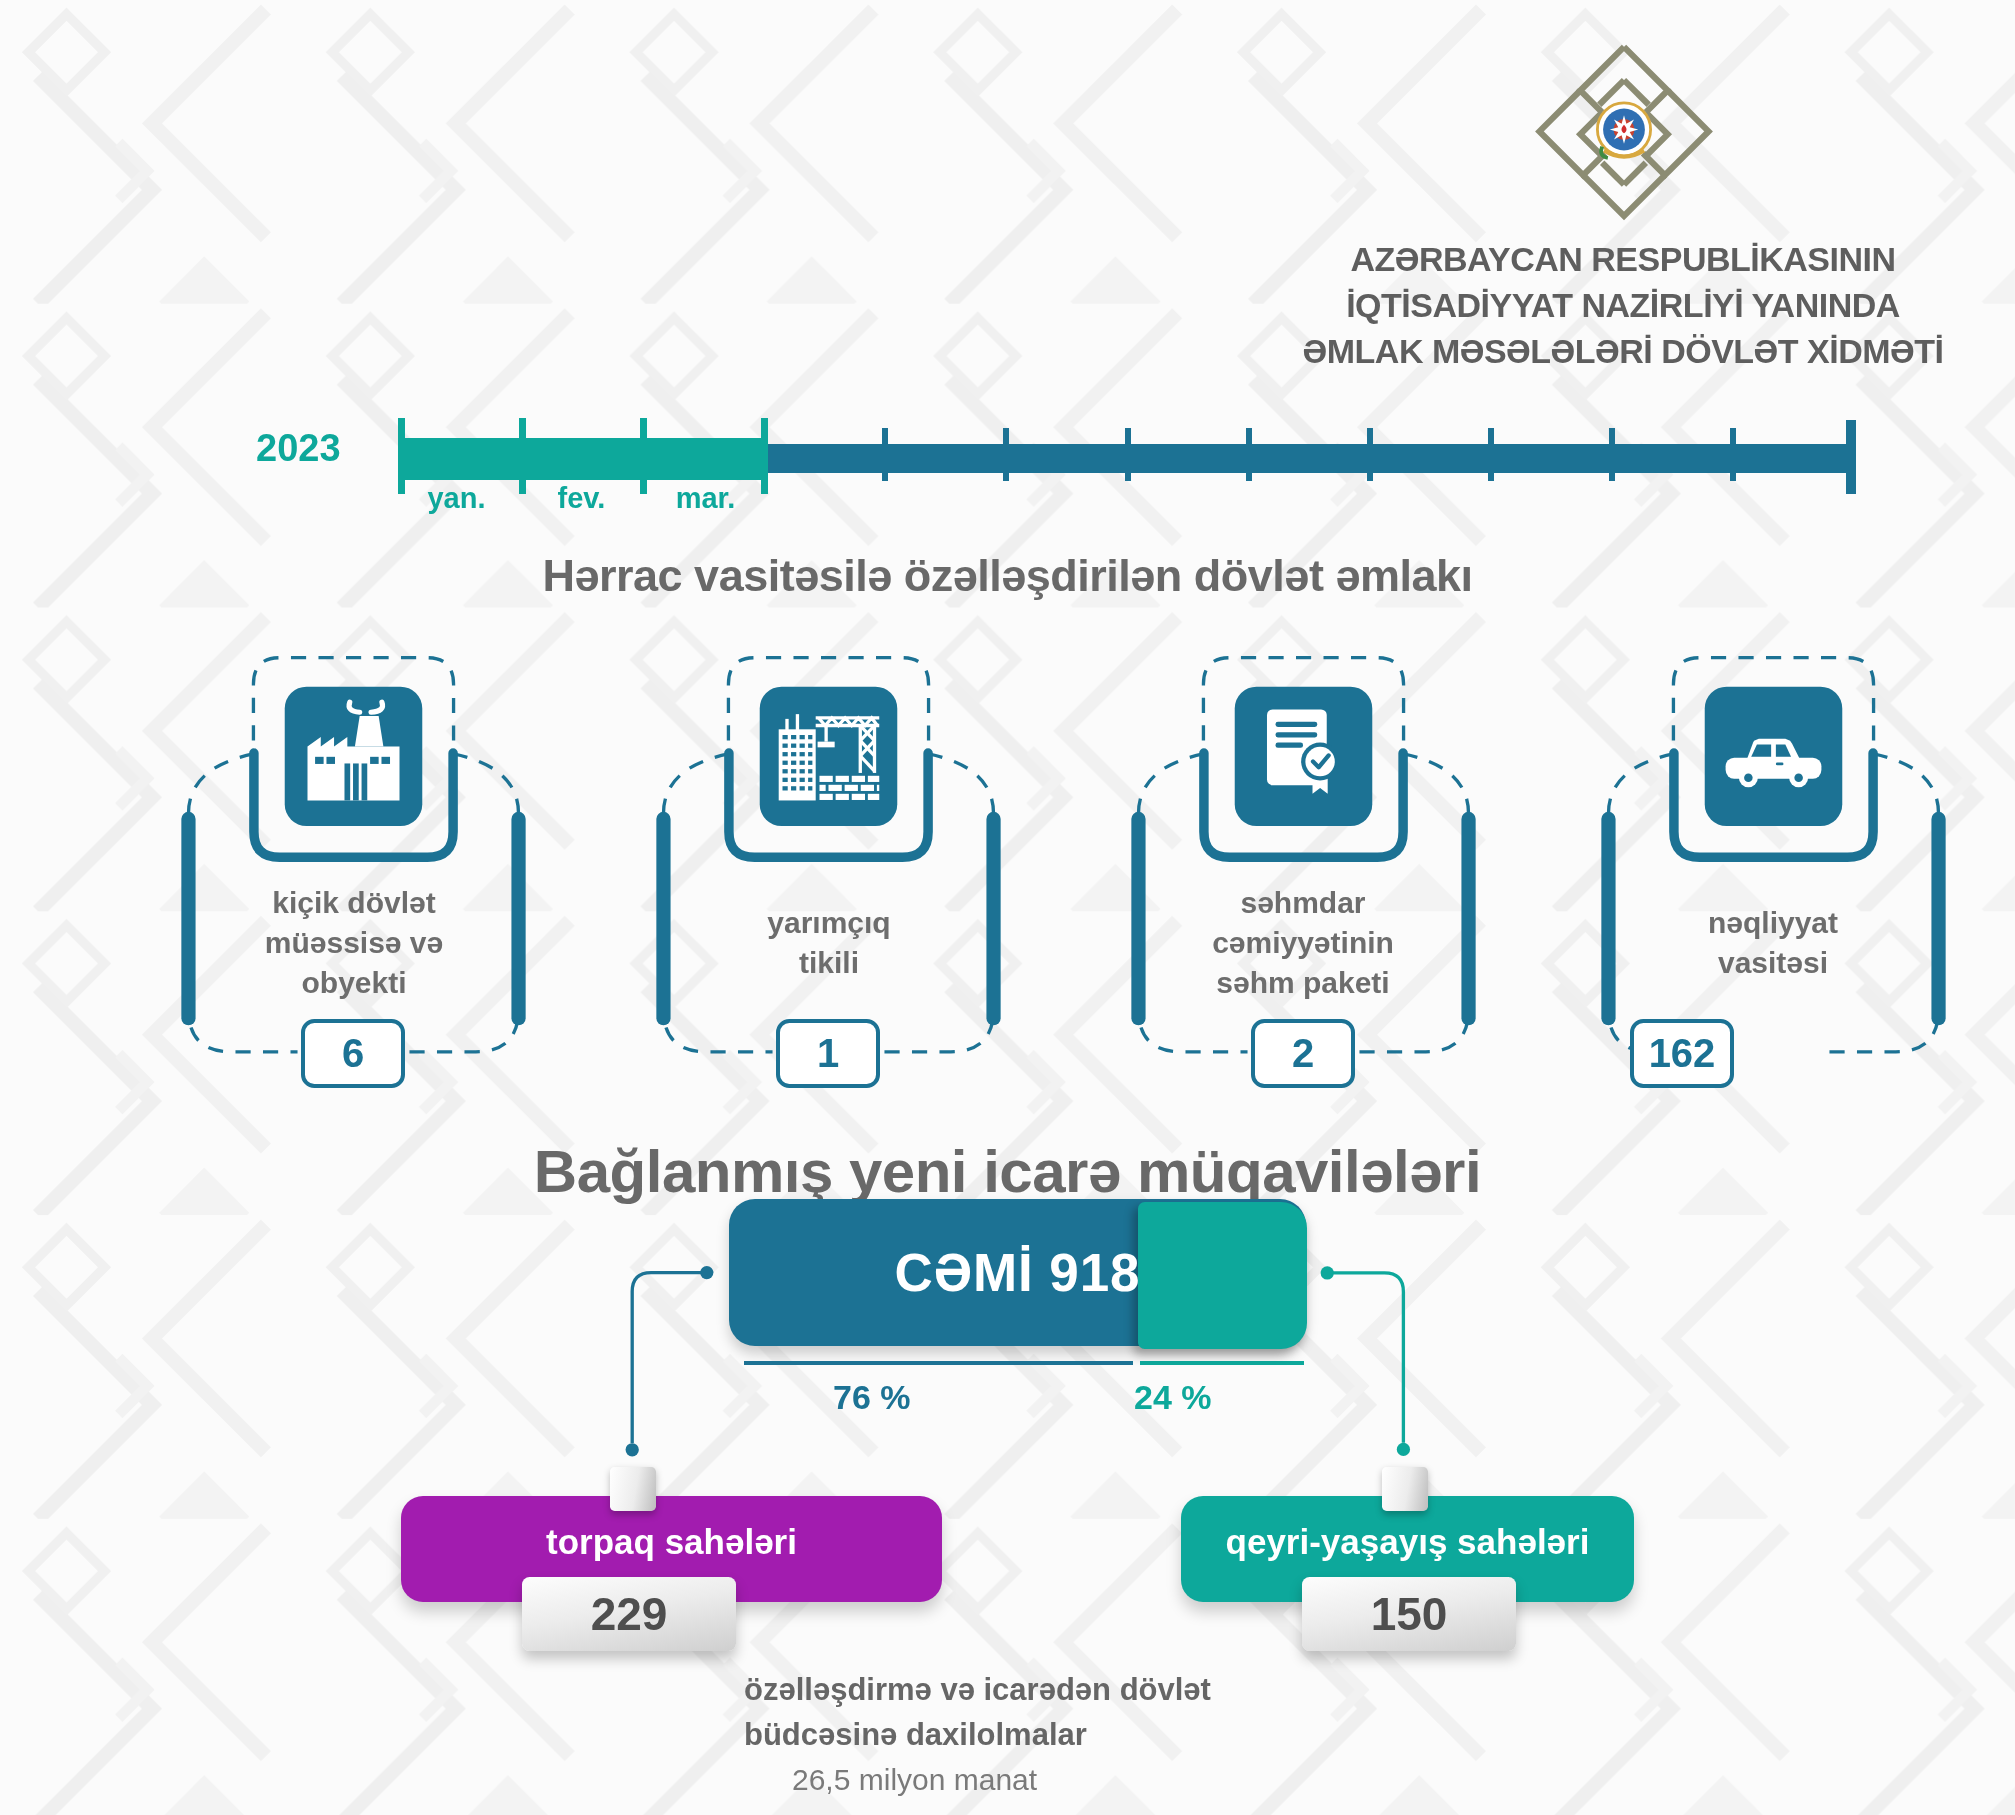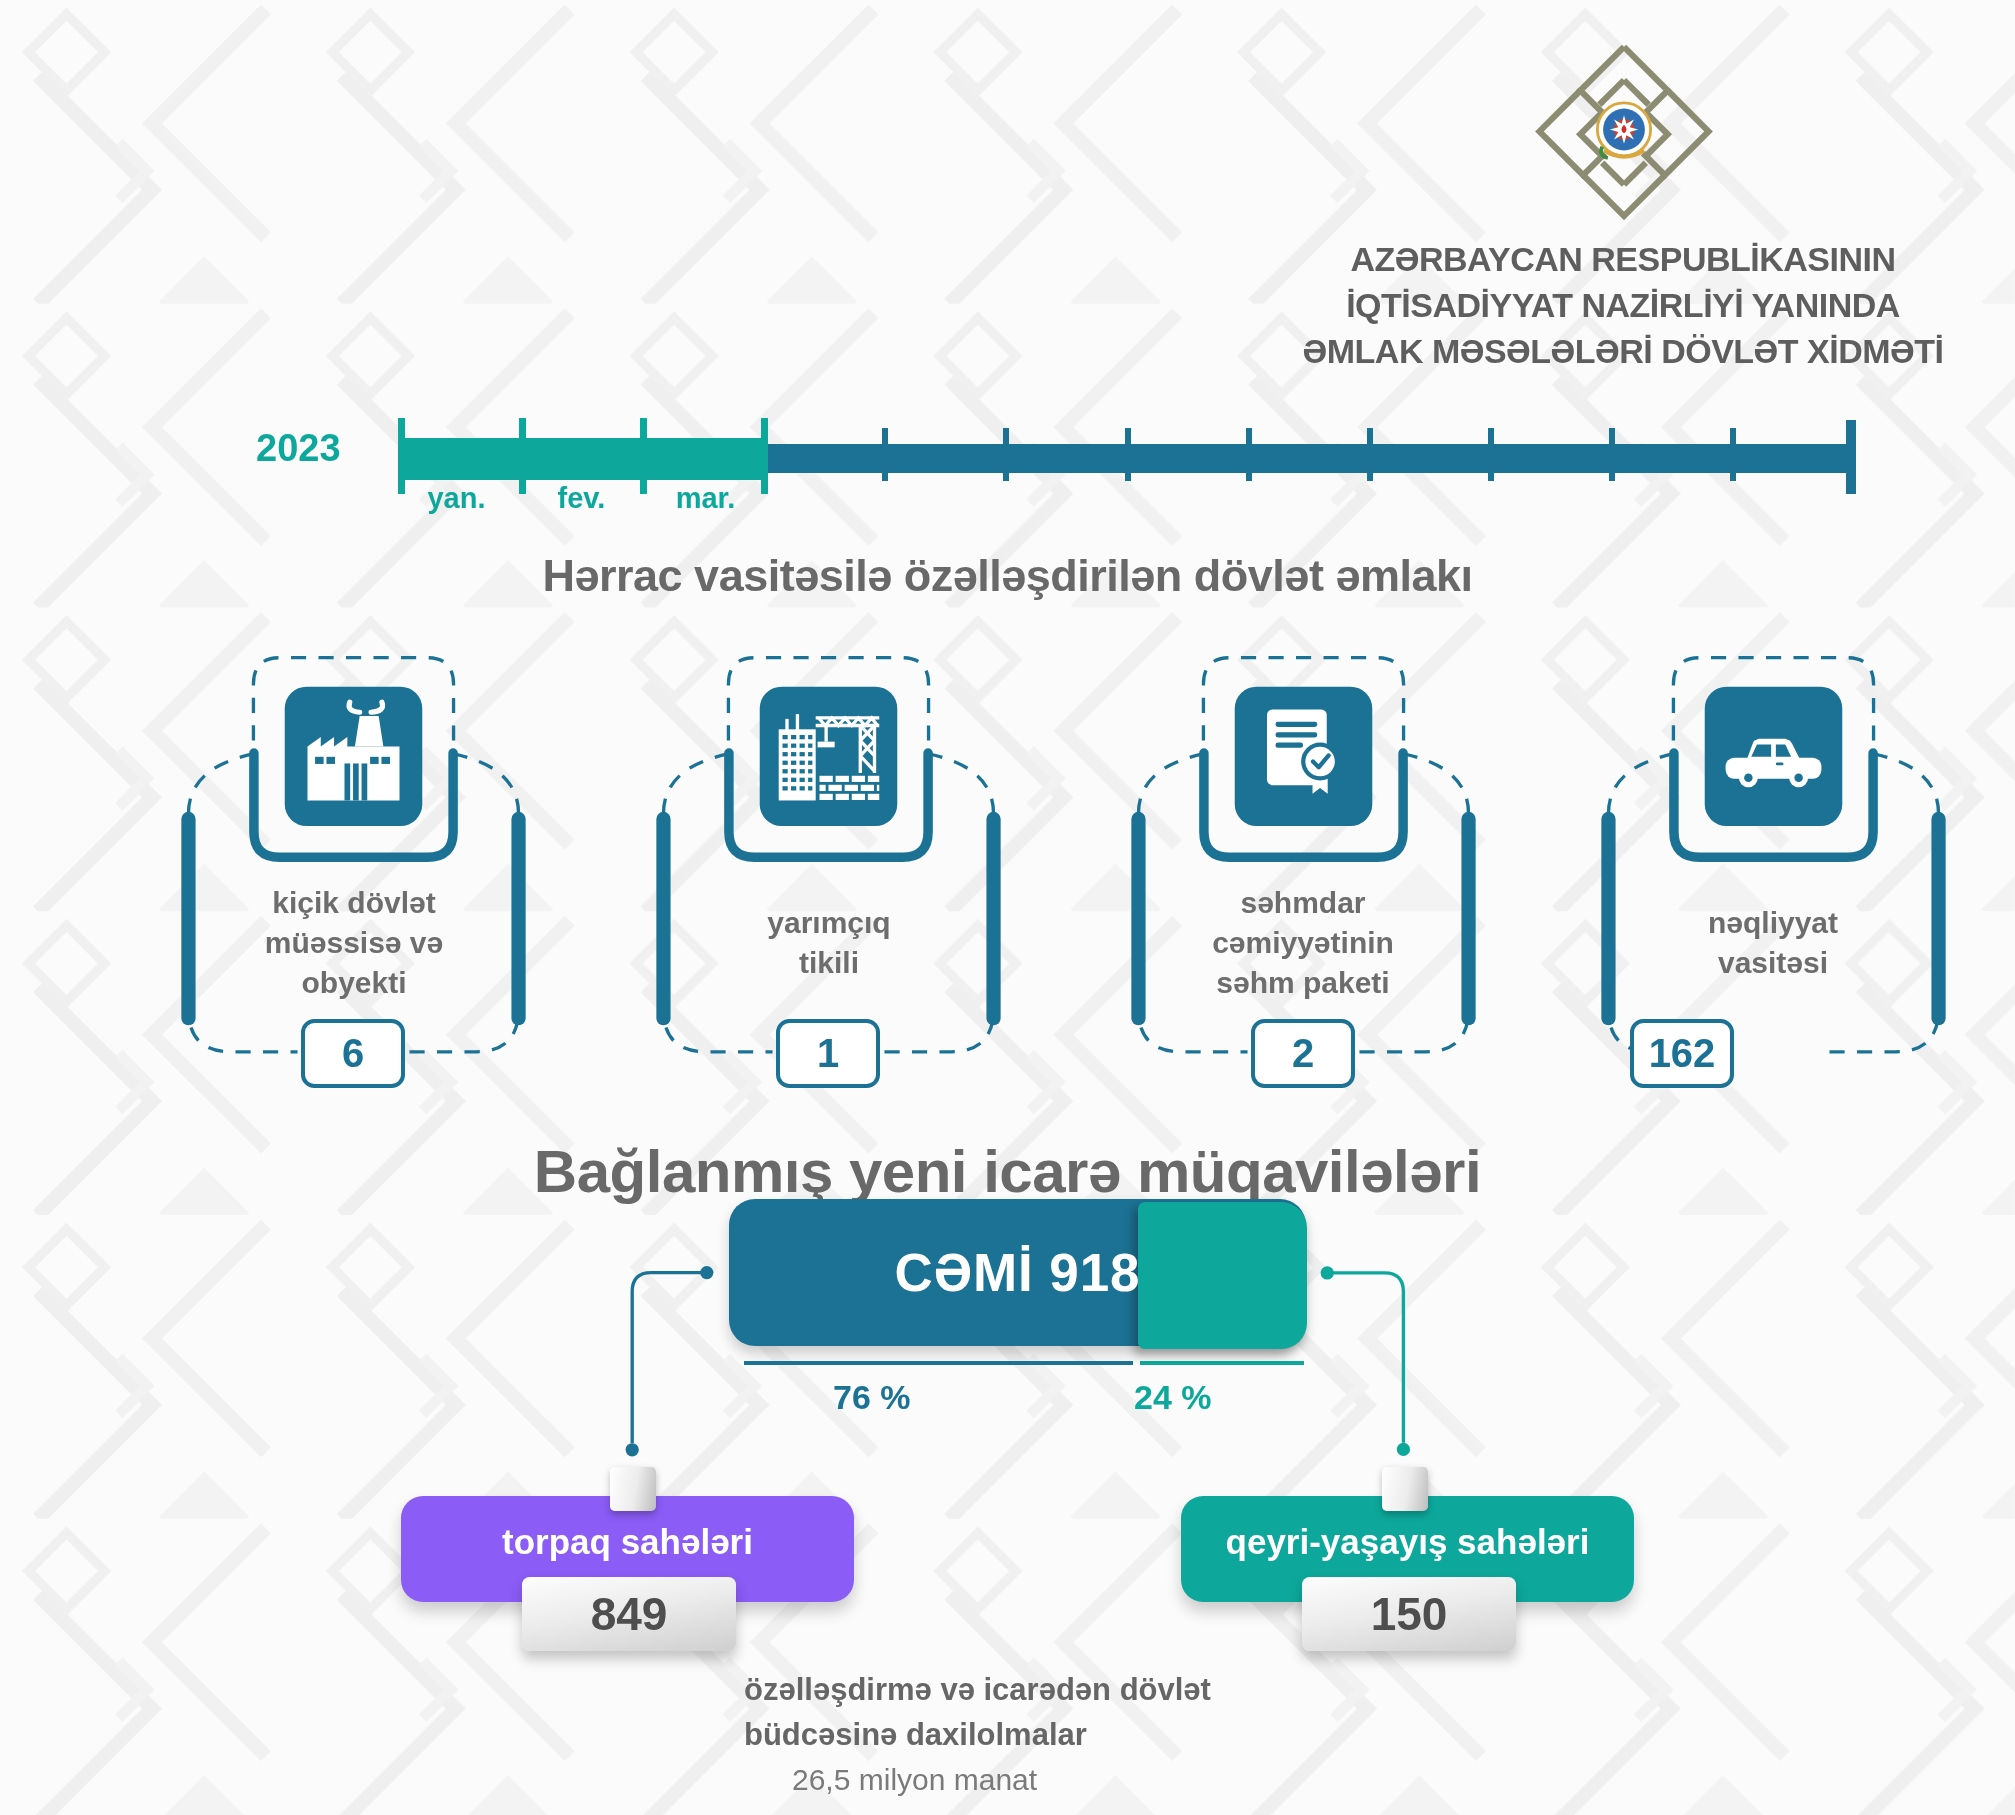--- a/index.html
+++ b/index.html
@@ -71,21 +71,21 @@
   .tab{
     top:1467px;width:46px;height:44px;border-radius:4.7px;
     background:linear-gradient(100deg,#ffffff 0%,#ececec 55%,#bdbdbd 100%);
     box-shadow:0 3.8px 7.6px rgba(0,0,0,0.25);z-index:4;
   }
   .callout{
     top:1496px;height:106px;border-radius:22px;display:flex;align-items:center;justify-content:center;
     color:#ffffff;font-size:35px;font-weight:bold;z-index:3;
     box-shadow:0 9.5px 15px rgba(0,0,0,0.18);padding-bottom:14.2px;
   }
-  .callout.left{left:401px;width:453px;background:#8b5cf6;}
+  .callout.left{left:401px;width:541px;background:#a21caf;}
   .callout.right{left:1181px;width:453px;background:#0da89b;}
   .plate{
     top:1577px;height:74px;border-radius:7.6px;
     background:linear-gradient(170deg,#fdfdfd 0%,#ececec 45%,#cfcfcf 100%);
     box-shadow:0 7.6px 12.3px rgba(0,0,0,0.22);
     display:flex;align-items:center;justify-content:center;
     font-size:46px;font-weight:bold;color:#4e4e4e;z-index:5;
   }
   .plate.left{left:522px;width:214px;}
   .plate.right{left:1302px;width:214px;}
@@ -350,21 +350,21 @@
     <circle cx="47" cy="41" r="14" fill="#0da89b"></circle>
     <circle cx="208" cy="414" r="14" fill="#0da89b"></circle>
   </svg>
 
   <div class="abs tab" style="left:610px"></div>
   <div class="abs tab" style="left:1382px"></div>
 
   <div class="abs callout left">torpaq sahələri</div>
   <div class="abs callout right">qeyri-yaşayış sahələri</div>
 
-  <div class="abs plate left">849</div>
+  <div class="abs plate left">229</div>
   <div class="abs plate right">150</div>
 
   <div class="abs footnote">
     <div class="b">özəlləşdirmə və icarədən dövlət</div>
     <div class="b">büdcəsinə daxilolmalar</div>
     <div class="r">26,5 milyon manat</div>
   </div>
 
 </div>
 

